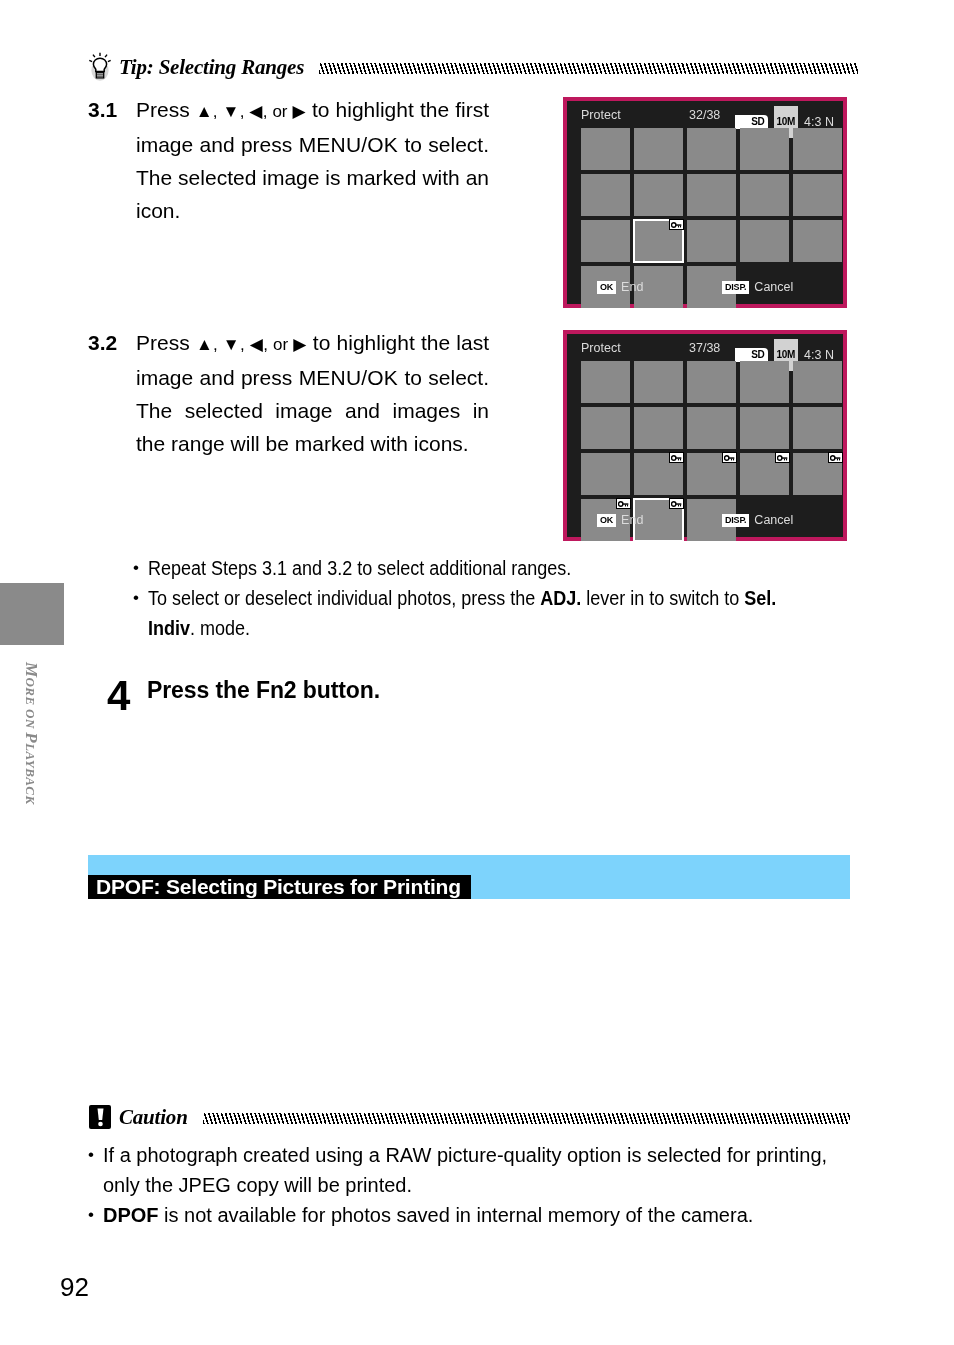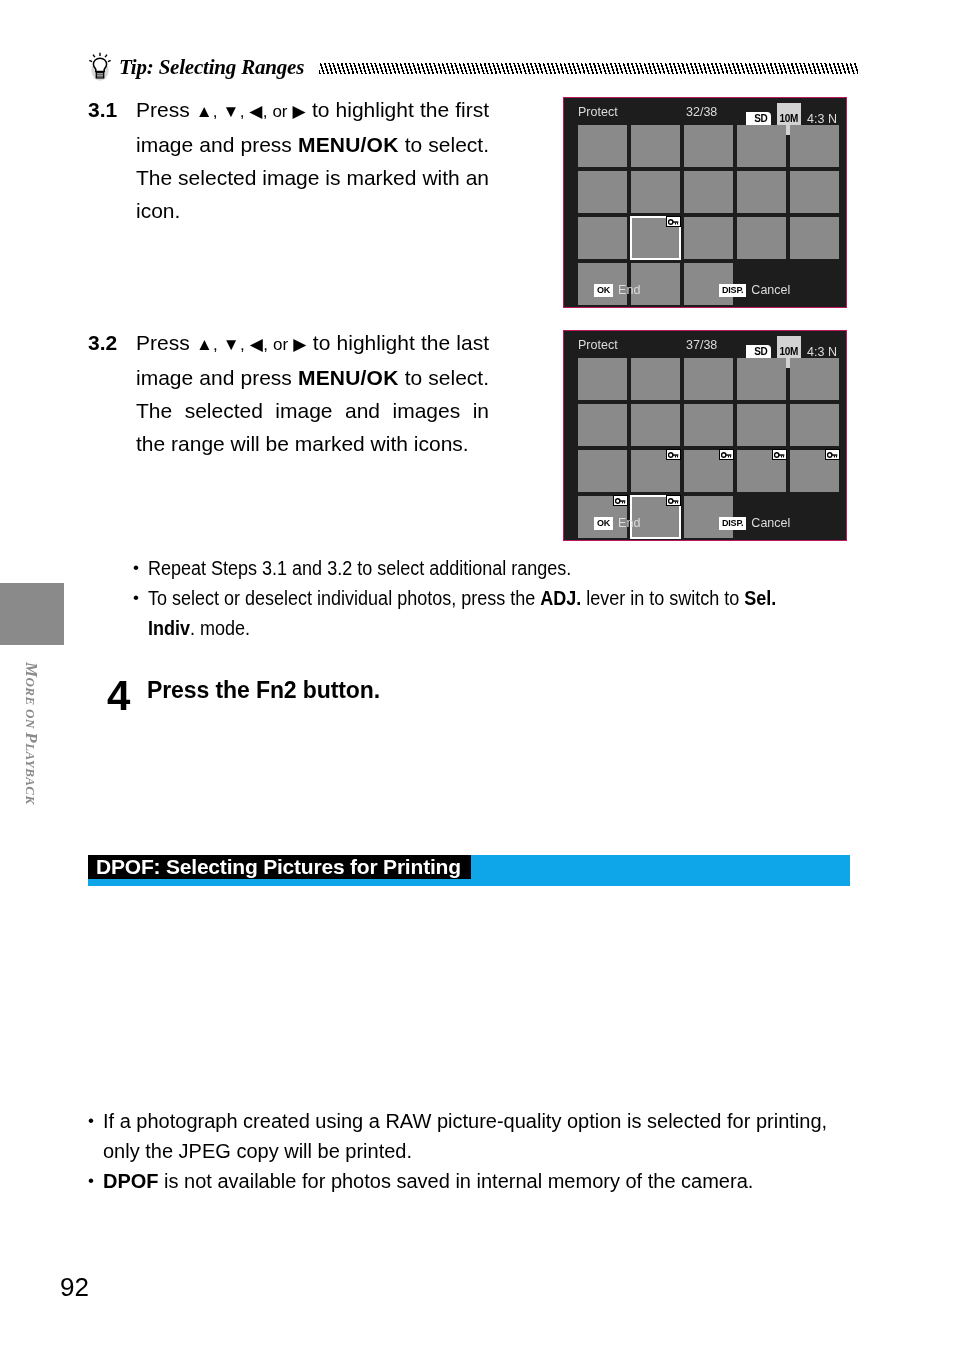--- a/index.html
+++ b/index.html
@@ -112,30 +112,30 @@
     text-align: left;
   }
   .substep-body {
     width: 353px;
     font-size: 21px;
     line-height: 33px;
     text-align: justify;
     font-weight: 300;
   }
   .substep-body .b {
-    font-weight: bold;
+    font-weight: normal;
     letter-spacing: 0.2px;
   }
   .arrow { font-size: 17px; letter-spacing: 0; }
 
   
   .lcd {
     position: absolute;
     background: #1d1d1d;
-    border: 1px solid #be185d;
+    border: 4px solid #be185d;
     box-sizing: border-box;
     font-family: "Liberation Sans", sans-serif;
   }
   .lcd-header {
     position: relative;
     height: 27px;
     color: #dcdcdc;
     font-size: 12.5px;
   }
   .lcd-title {
@@ -155,21 +155,21 @@
     display: flex;
     align-items: center;
     gap: 6px;
   }
   .badge-sd {
     background: #ffffff;
     color: #000;
     font-size: 10px;
     font-weight: bold;
     line-height: 12px;
-    padding: 1px 3px 1px 8px;
+    padding: 1px 3px 1px 16px;
     border-radius: 0 4px 0 0;
     letter-spacing: -0.3px;
   }
   .badge-10m {
     background: #d2d2d2;
     color: #000;
     font-size: 10px;
     font-weight: bold;
     line-height: 12px;
     padding: 10px 3px;
@@ -283,24 +283,24 @@
   .bigstep-text {
     font-size: 23px;
     line-height: 38px;
     text-align: justify;
     font-weight: 300;
   }
 
   
   .section-bar {
     position: relative;
-    height: 31px;
-    background: #0ea5e9;
-    display: flex;
-    align-items: flex-start;
+    height: 44px;
+    background: #7dd3fc;
+    display: flex;
+    align-items: flex-end;
   }
   .section-bar-black {
     background: #000000;
     color: #ffffff;
     display: flex;
     align-items: center;
     padding: 0 10px 0 8px;
     font-weight: bold;
     font-size: 21px;
     letter-spacing: -0.2px;
@@ -536,20 +536,31 @@
   </div>
 </div>
 
 <div class="content" style="left:88px; top:855px; width:762px;">
   <div class="section-bar">
     <span class="section-bar-black">DPOF: Selecting Pictures for Printing</span>
   </div>
 </div>
 
 <div class="content" style="left:88px; top:1100px; width:762px;">
+  <div class="callout-head">
+    <span class="caution-icon">
+      <svg viewBox="0 0 24 26" width="24" height="26">
+        <path d="M3 1 L21 1 Q23 1 23 3 L23 23 Q23 25 21 25 L3 25 Q1 25 1 23 L1 3 Q1 1 3 1 Z" fill="#000000"></path>
+        <path d="M9.5 4.5 L15.5 4.5 L14.2 16 L10.8 16 Z" fill="#ffffff"></path>
+        <circle cx="12.5" cy="20" r="2.3" fill="#ffffff"></circle>
+      </svg>
+    </span>
+    <span class="callout-title">Caution</span>
+    <span class="hatch-rule"></span>
+  </div>
   <div id="caution-notes" style="margin-top:6px;">
       <div class="bullet">
         <span class="dot">•</span>
         <span class="btext"><span>If a photograph created using a RAW picture-quality option is selected for printing, only the JPEG copy will be printed.</span></span>
       </div>
       <div class="bullet">
         <span class="dot">•</span>
         <span class="btext"><b>DPOF</b><span> is not available for photos saved in internal memory of the camera.</span></span>
       </div>
     </div>

